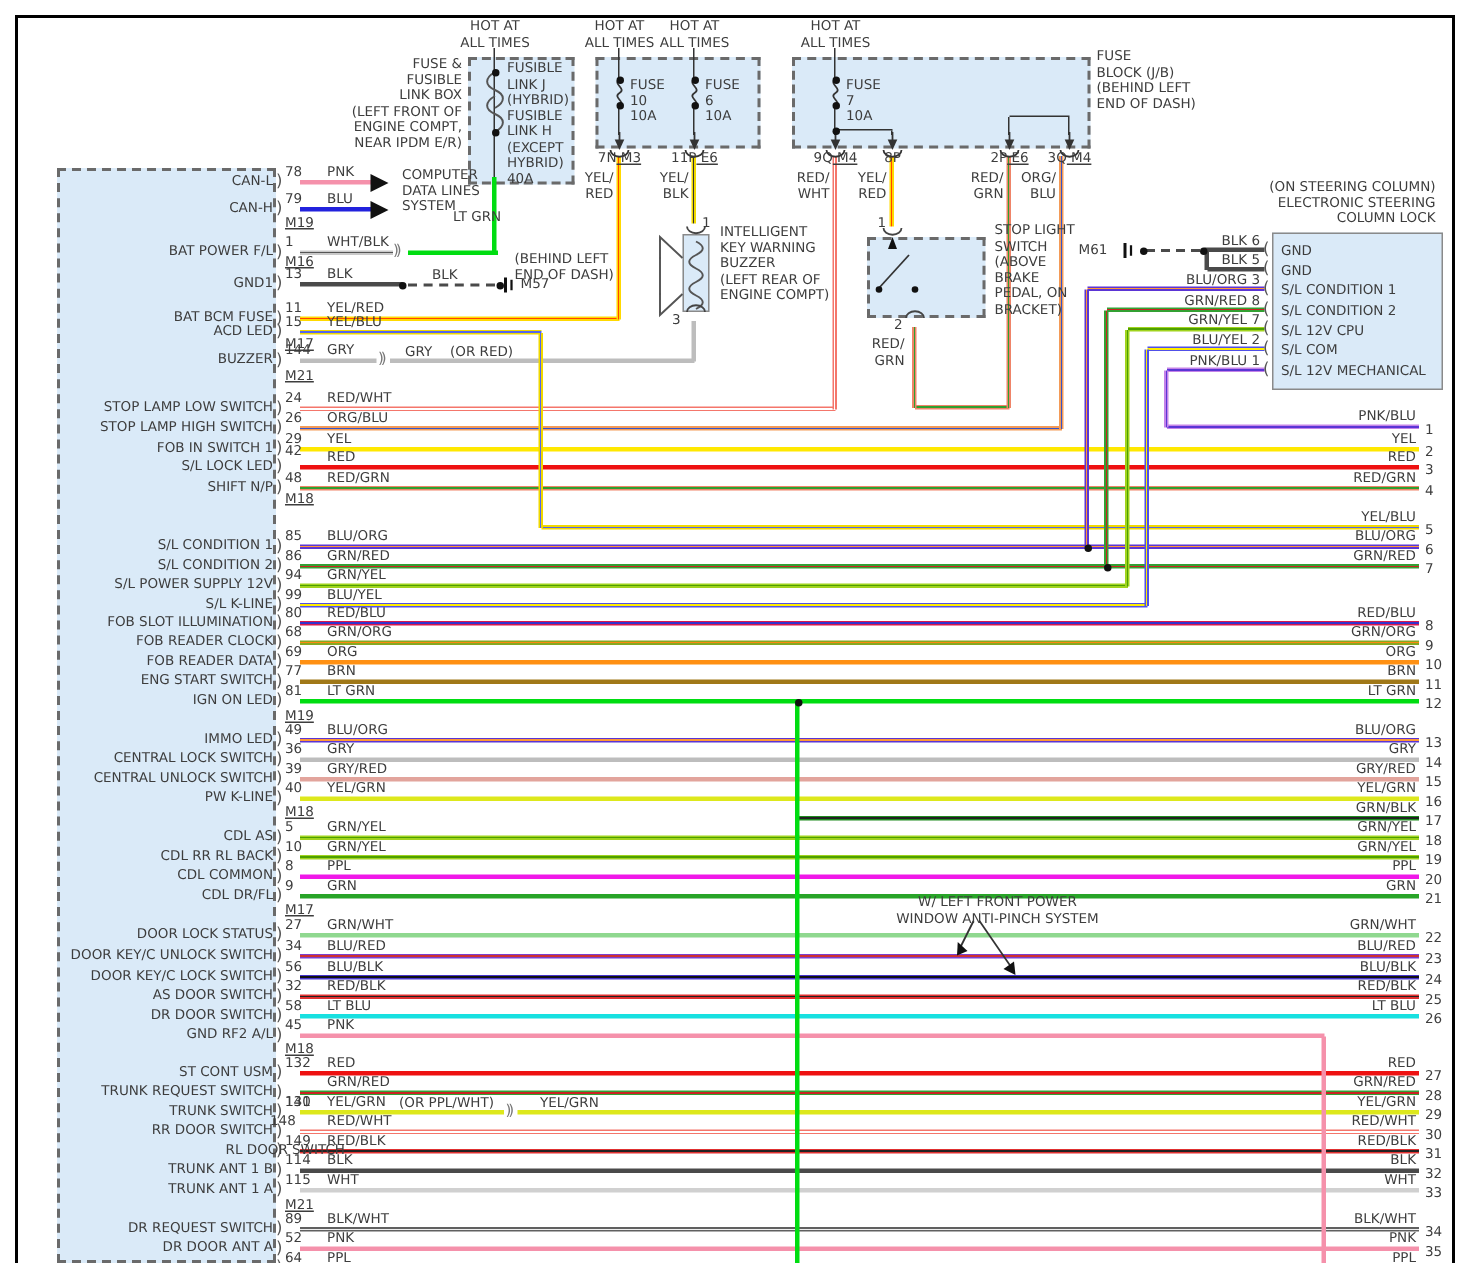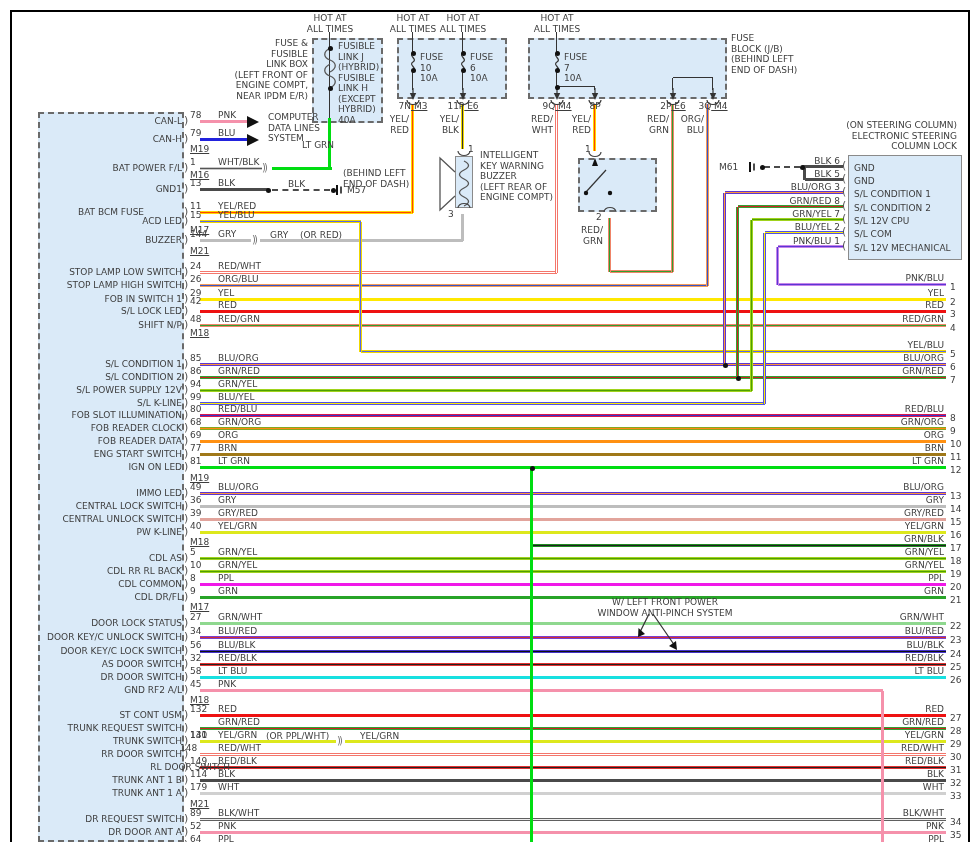--- a/index.html
+++ b/index.html
@@ -57,21 +57,21 @@
     <div class="func z-lbl" style="top: 163px;">BAT POWER F/L</div>
     <div class="wire-h z-wire" style="left: 200px; top: 188px; width: 68px; height: 3px; background: rgb(74, 74, 74);"></div>
     <div class="brk z-lbl" style="left: 184px; top: 183px;">)</div>
     <div class="pin z-lbl" style="left: 190px; top: 178px;">13</div>
     <div class="pin z-lbl" style="left: 218px; top: 178px;">BLK</div>
     <div class="func z-lbl" style="top: 184px;">GND1</div>
     <div class="wire-h z-wire" style="left: 200px; top: 211px; width: 213px; height: 3px; background: linear-gradient(rgb(255, 217, 0) 0px, rgb(255, 217, 0) 1px, rgb(255, 68, 0) 1px, rgb(255, 68, 0) 2px, rgb(255, 217, 0) 2px, rgb(255, 217, 0) 100%);"></div>
     <div class="brk z-lbl" style="left: 184px; top: 206px;">)</div>
     <div class="pin z-lbl" style="left: 190px; top: 201px;">11</div>
     <div class="pin z-lbl" style="left: 218px; top: 201px;">YEL/RED</div>
-    <div class="func z-lbl" style="top: 207px; text-align: center;">BAT BCM FUSE</div>
+    <div class="func z-lbl" style="top: 207px;">BAT BCM FUSE</div>
     <div class="wire-h z-wire" style="left: 200px; top: 220px; width: 161px; height: 3px; background: linear-gradient(rgb(240, 216, 0) 0px, rgb(240, 216, 0) 1px, rgb(85, 102, 238) 1px, rgb(85, 102, 238) 2px, rgb(240, 216, 0) 2px, rgb(240, 216, 0) 100%);"></div>
     <div class="brk z-lbl" style="left: 184px; top: 215px;">)</div>
     <div class="pin z-lbl" style="left: 190px; top: 210px;">15</div>
     <div class="pin z-lbl" style="left: 218px; top: 210px;">YEL/BLU</div>
     <div class="func z-lbl" style="top: 216px;">ACD LED</div>
     <div class="wire-h z-wire" style="left: 200px; top: 239px; width: 51px; height: 3px; background: rgb(189, 189, 189);"></div>
     <div class="brk z-lbl" style="left: 184px; top: 234px;">)</div>
     <div class="pin z-lbl" style="left: 190px; top: 229px;">144</div>
     <div class="pin z-lbl" style="left: 218px; top: 229px;">GRY</div>
     <div class="func z-lbl" style="top: 235px;">BUZZER</div>
@@ -240,21 +240,21 @@
     <div class="pin z-lbl" style="left: 190px; top: 756px;">149</div>
     <div class="pin z-lbl" style="left: 218px; top: 756px;">RED/BLK</div>
     <div class="func z-lbl" style="top: 762px; padding-left: 48px;">RL DOOR SWITCH</div>
     <div class="wire-h z-wire" style="left: 200px; top: 779px; width: 746px; height: 3px; background: rgb(74, 74, 74);"></div>
     <div class="brk z-lbl" style="left: 184px; top: 774px;">)</div>
     <div class="pin z-lbl" style="left: 190px; top: 769px;">114</div>
     <div class="pin z-lbl" style="left: 218px; top: 769px;">BLK</div>
     <div class="func z-lbl" style="top: 775px;">TRUNK ANT 1 B</div>
     <div class="wire-h z-wire" style="left: 200px; top: 792px; width: 746px; height: 3px; background: rgb(208, 208, 208);"></div>
     <div class="brk z-lbl" style="left: 184px; top: 787px;">)</div>
-    <div class="pin z-lbl" style="left: 190px; top: 782px;">179</div>
+    <div class="pin z-lbl" style="left: 190px; top: 782px;">115</div>
     <div class="pin z-lbl" style="left: 218px; top: 782px;">WHT</div>
     <div class="func z-lbl" style="top: 788px;">TRUNK ANT 1 A</div>
     <div class="wire-h z-wire" style="left: 200px; top: 818px; width: 746px; height: 3px; background: linear-gradient(rgb(96, 96, 96) 0px, rgb(96, 96, 96) 1px, rgb(238, 238, 238) 1px, rgb(238, 238, 238) 2px, rgb(96, 96, 96) 2px, rgb(96, 96, 96) 100%);"></div>
     <div class="brk z-lbl" style="left: 184px; top: 813px;">)</div>
     <div class="pin z-lbl" style="left: 190px; top: 808px;">89</div>
     <div class="pin z-lbl" style="left: 218px; top: 808px;">BLK/WHT</div>
     <div class="func z-lbl" style="top: 814px;">DR REQUEST SWITCH</div>
     <div class="wire-h z-wire" style="left: 200px; top: 831px; width: 746px; height: 3px; background: rgb(245, 145, 171);"></div>
     <div class="brk z-lbl" style="left: 184px; top: 826px;">)</div>
     <div class="pin z-lbl" style="left: 190px; top: 821px;">52</div>
@@ -469,20 +469,26 @@
 END OF DASH)</div>
     <div class="lbl z-lbl" style="left: 270px; top: 230px;">GRY</div>
     <div class="lbl z-lbl" style="left: 300px; top: 230px;">(OR RED)</div>
     <div class="lbl z-lbl" style="left: 480px; top: 150px;">INTELLIGENT
 KEY WARNING
 BUZZER
 (LEFT REAR OF
 ENGINE COMPT)</div>
     <div class="lbl z-lbl" style="left: 468px; top: 144px;">1</div>
     <div class="lbl z-lbl" style="left: 448px; top: 209px;">3</div>
+    <div class="lbl z-lbl" style="left: 663px; top: 149px;">STOP LIGHT
+SWITCH
+(ABOVE
+BRAKE
+PEDAL, ON
+BRACKET)</div>
     <div class="lbl z-lbl" style="left: 585px; top: 144px;">1</div>
     <div class="lbl z-lbl" style="left: 596px; top: 212px;">2</div>
     <div class="lbl r z-lbl" style="left: 483px; width: 120px; top: 225px;">RED/
 GRN</div>
     <div class="lbl r z-lbl" style="left: 837px; width: 120px; top: 120px;">(ON STEERING COLUMN)
 ELECTRONIC STEERING
 COLUMN LOCK</div>
     <div class="lbl z-lbl" style="left: 266px; top: 731px;">(OR PPL/WHT)</div>
     <div class="lbl z-lbl" style="left: 360px; top: 731px;">YEL/GRN</div>
     <div class="lbl c z-lbl" style="left: 590px; width: 150px; top: 597px;">W/ LEFT FRONT POWER

